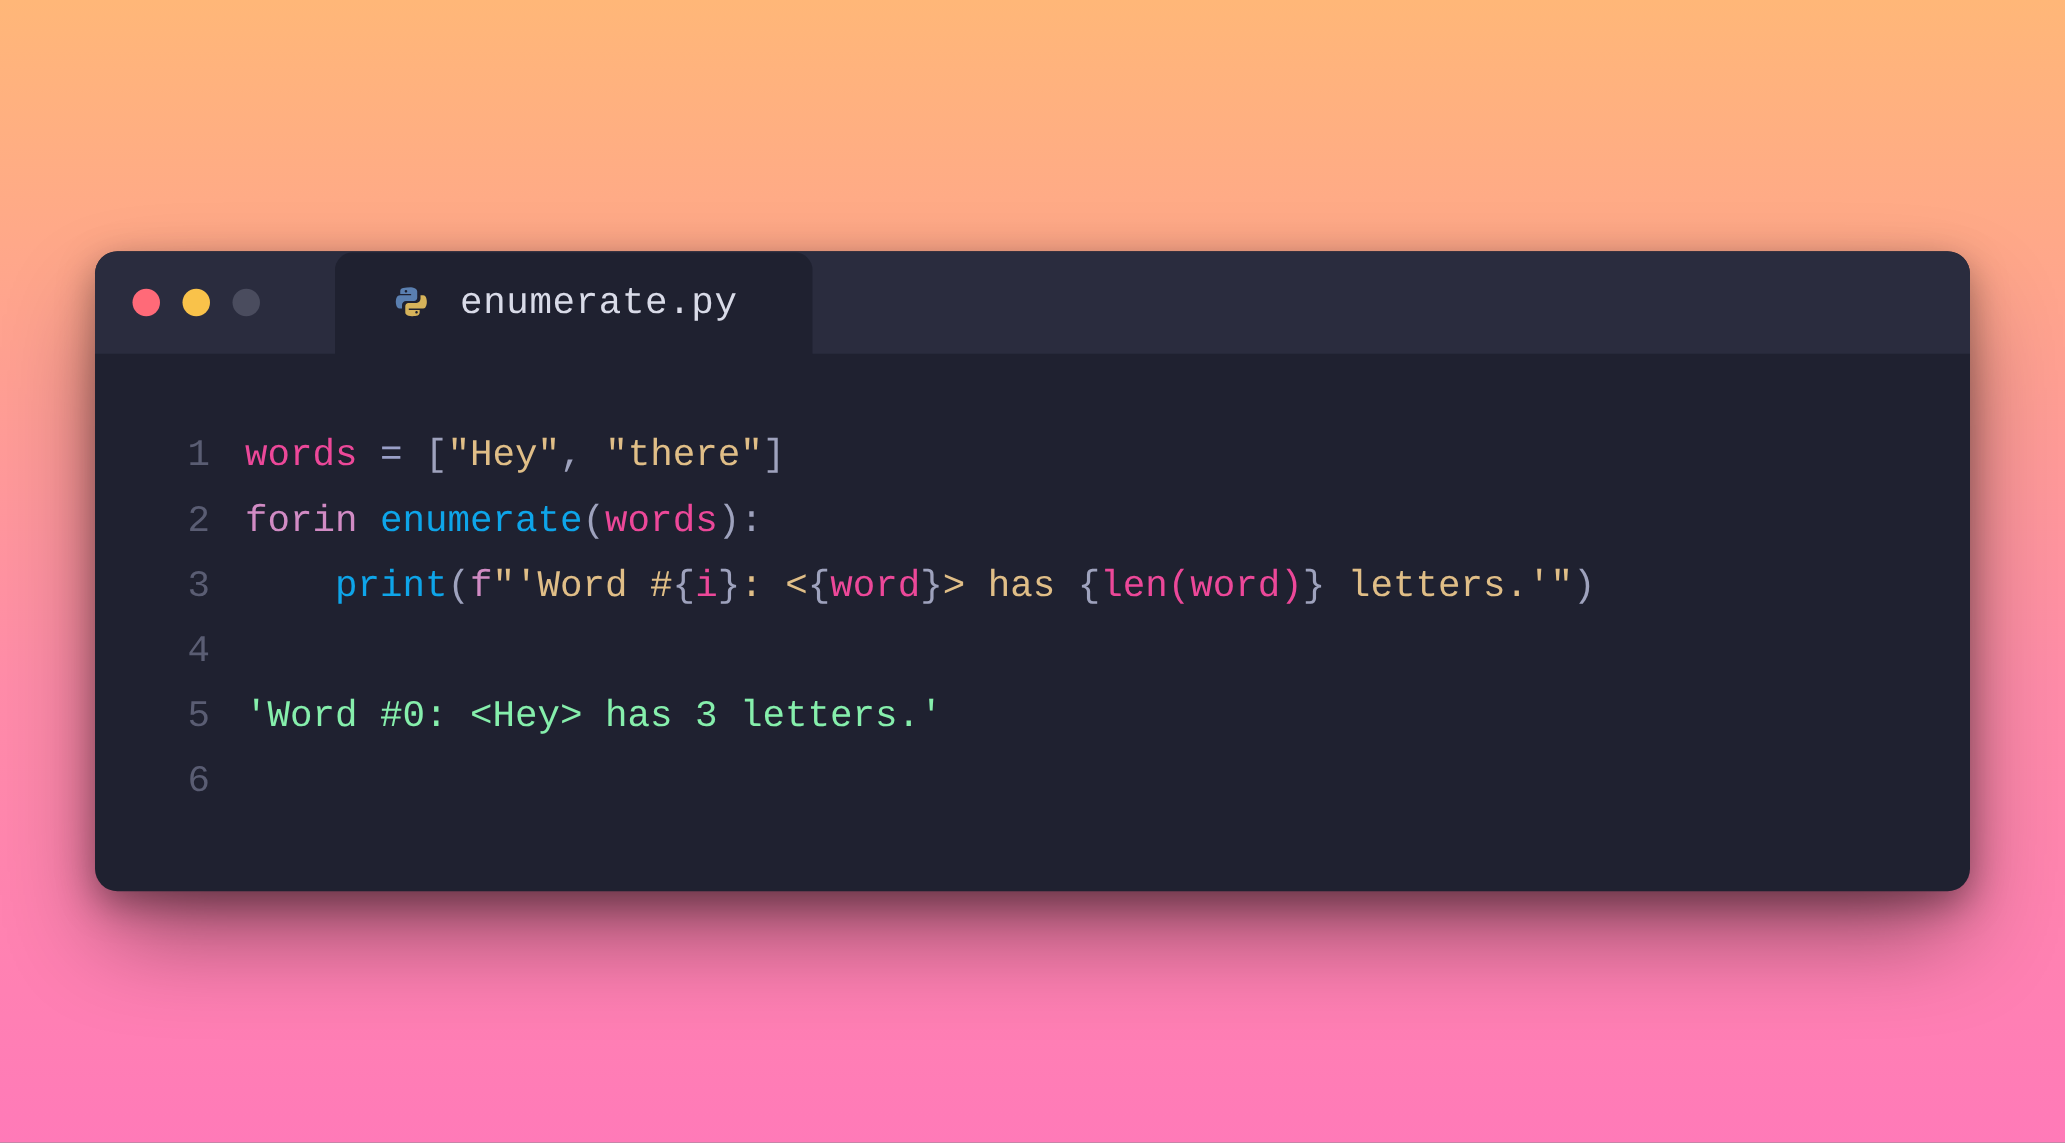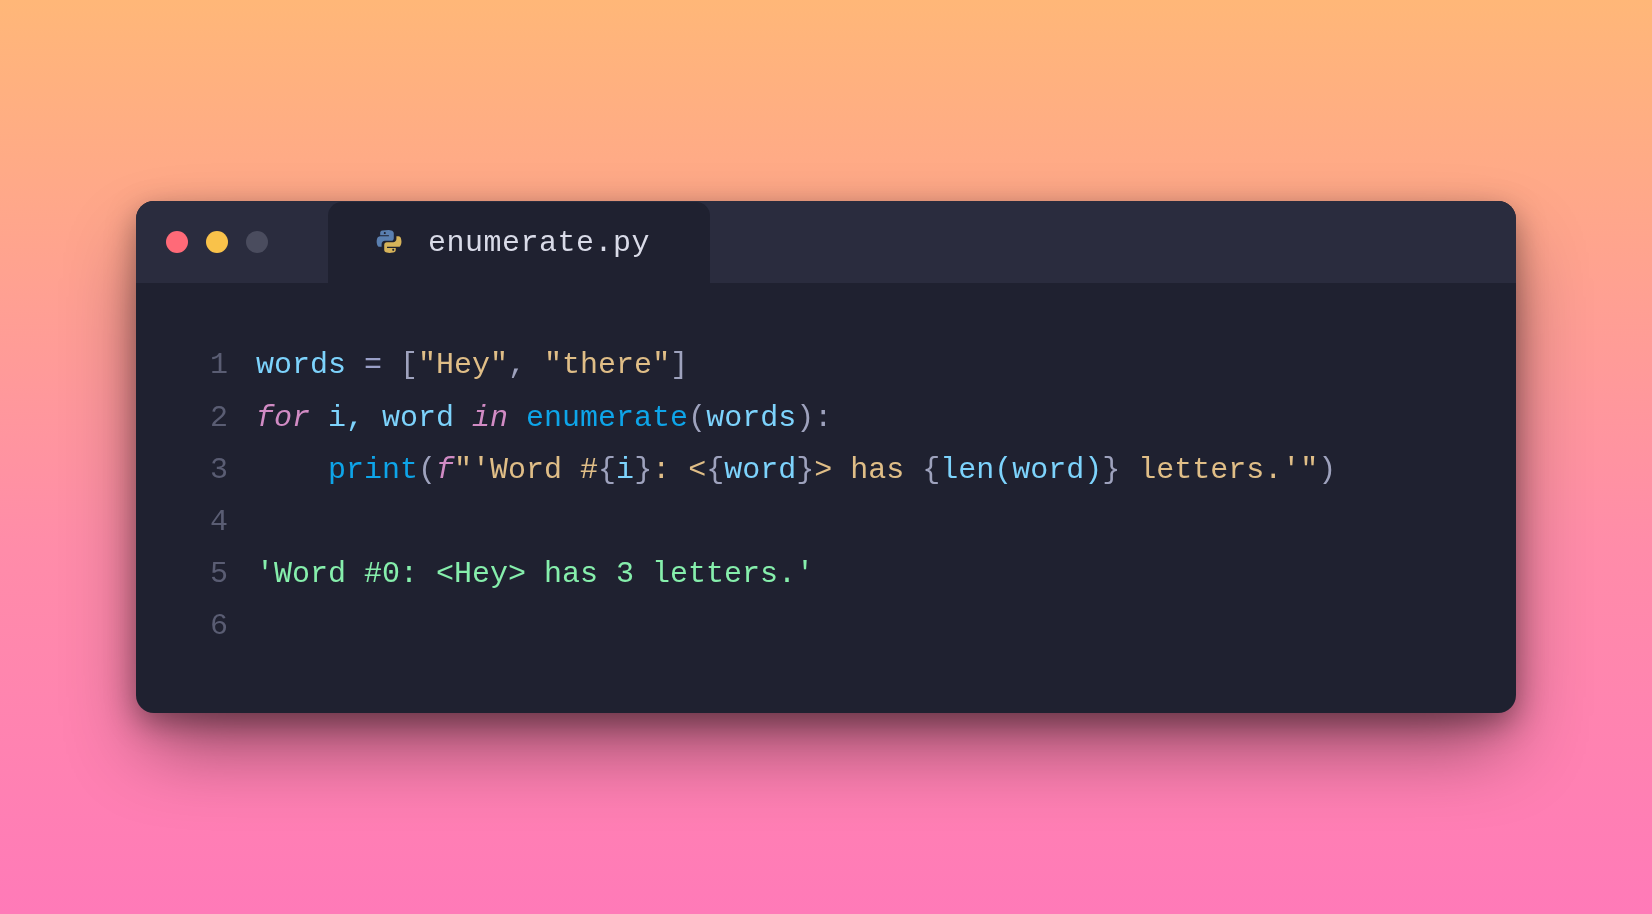--- a/index.html
+++ b/index.html
@@ -7,21 +7,21 @@
   body {
     width: 1652px;
     height: 914px;
     background: linear-gradient(180deg, #ffb778 0%, #ffa988 20%, #ff8ca9 60%, #ff7ab8 100%);
     display: flex;
     align-items: center;
     justify-content: center;
     font-family: ui-monospace, "SF Mono", Menlo, Consolas, "Liberation Mono", monospace;
   }
   .editor-window {
-    width: 1380px;
+    width: 1500px;
     background: #1f2130;
     border-radius: 18px;
     overflow: hidden;
     box-shadow: 0 40px 80px -10px rgba(0,0,0,0.45), 0 10px 30px rgba(0,0,0,0.35);
   }
   .titlebar {
     background: #2a2c3e;
     height: 82px;
     display: flex;
     align-items: center;
@@ -78,24 +78,24 @@
     white-space: pre;
   }
   .gutter {
     width: 52px;
     text-align: right;
     color: #5a5d73;
     user-select: none;
     flex-shrink: 0;
     margin-right: 28px;
   }
-  .tok-default { color: #7dd3fc; font-family: Liberation Mono, monospace; }
+  .tok-default { color: #ec4899; font-family: Liberation Mono, monospace; }
   .tok-operator { color: #9aa0c8; }
   .tok-string { color: #e0be87; }
-  .tok-keyword { color: #d18bc4; font-style: italic; }
+  .tok-keyword { color: #d18bc4; }
   .tok-builtin { color: #0ea5e9; }
   .tok-punct { color: #9ea2bd; }
   .tok-comment { color: #86efac; }
 </style>
 </head>
 <body>
 
 <div class="editor-window">
 
   <div class="titlebar">
@@ -117,21 +117,21 @@
 
   <div class="code-area">
 
     <div class="code-line">
       <span class="gutter">1</span>
       <span class="tok-default">words </span><span class="tok-operator">=</span><span class="tok-default"> </span><span class="tok-punct">[</span><span class="tok-string">"Hey"</span><span class="tok-punct">, </span><span class="tok-string">"there"</span><span class="tok-punct">]</span>
     </div>
 
     <div class="code-line">
       <span class="gutter">2</span>
-      <span class="tok-keyword">for</span><span class="tok-default"> i, word </span><span class="tok-keyword">in</span><span class="tok-default"> </span><span class="tok-builtin">enumerate</span><span class="tok-punct">(</span><span class="tok-default">words</span><span class="tok-punct">):</span>
+      <span class="tok-keyword">for</span><span class="tok-keyword">in</span><span class="tok-default"> </span><span class="tok-builtin">enumerate</span><span class="tok-punct">(</span><span class="tok-default">words</span><span class="tok-punct">):</span>
     </div>
 
     <div class="code-line">
       <span class="gutter">3</span>
       <span>    </span><span class="tok-builtin">print</span><span class="tok-punct">(</span><span class="tok-keyword">f</span><span class="tok-string">"'Word #</span><span class="tok-punct">{</span><span class="tok-default">i</span><span class="tok-punct">}</span><span class="tok-string">: &lt;</span><span class="tok-punct">{</span><span class="tok-default">word</span><span class="tok-punct">}</span><span class="tok-string">&gt; has </span><span class="tok-punct">{</span><span class="tok-default">len(word)</span><span class="tok-punct">}</span><span class="tok-string"> letters.'"</span><span class="tok-punct">)</span>
     </div>
 
     <div class="code-line">
       <span class="gutter">4</span>
       <span></span>

